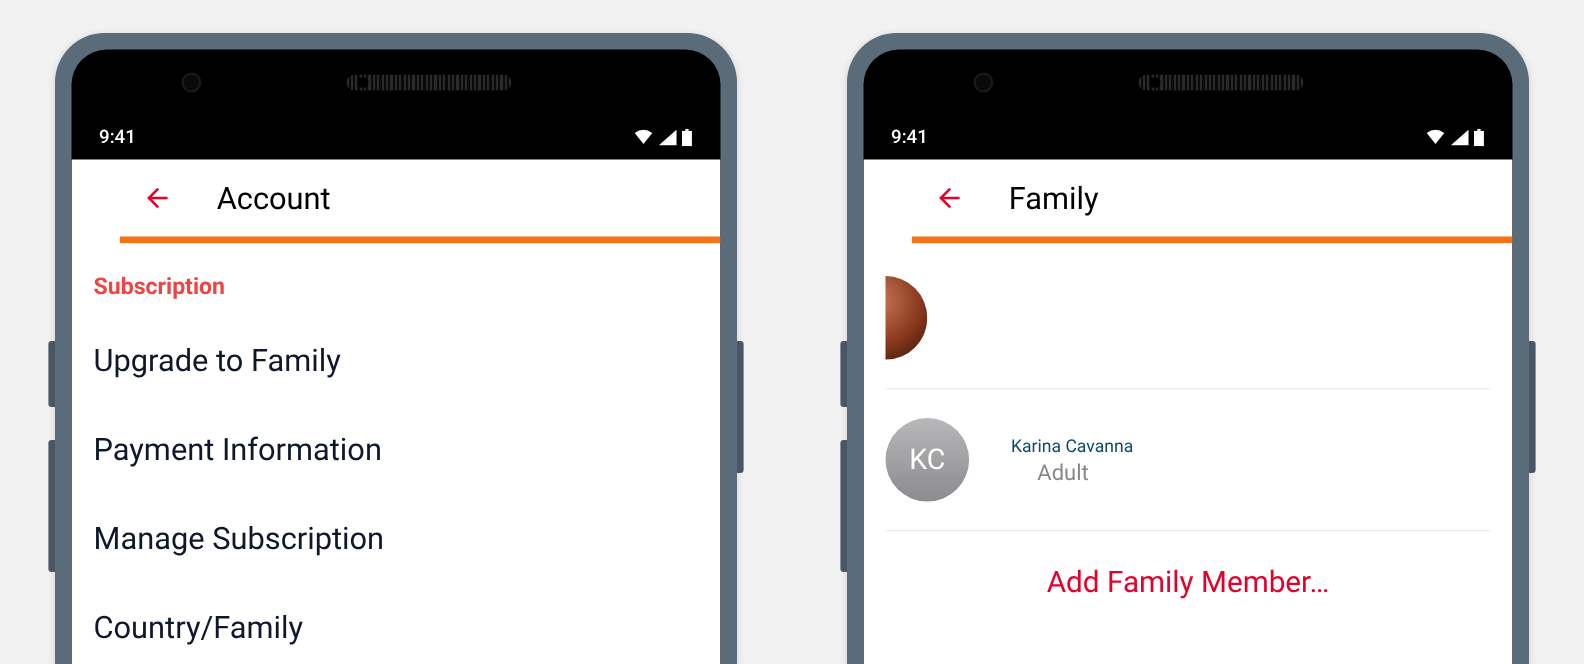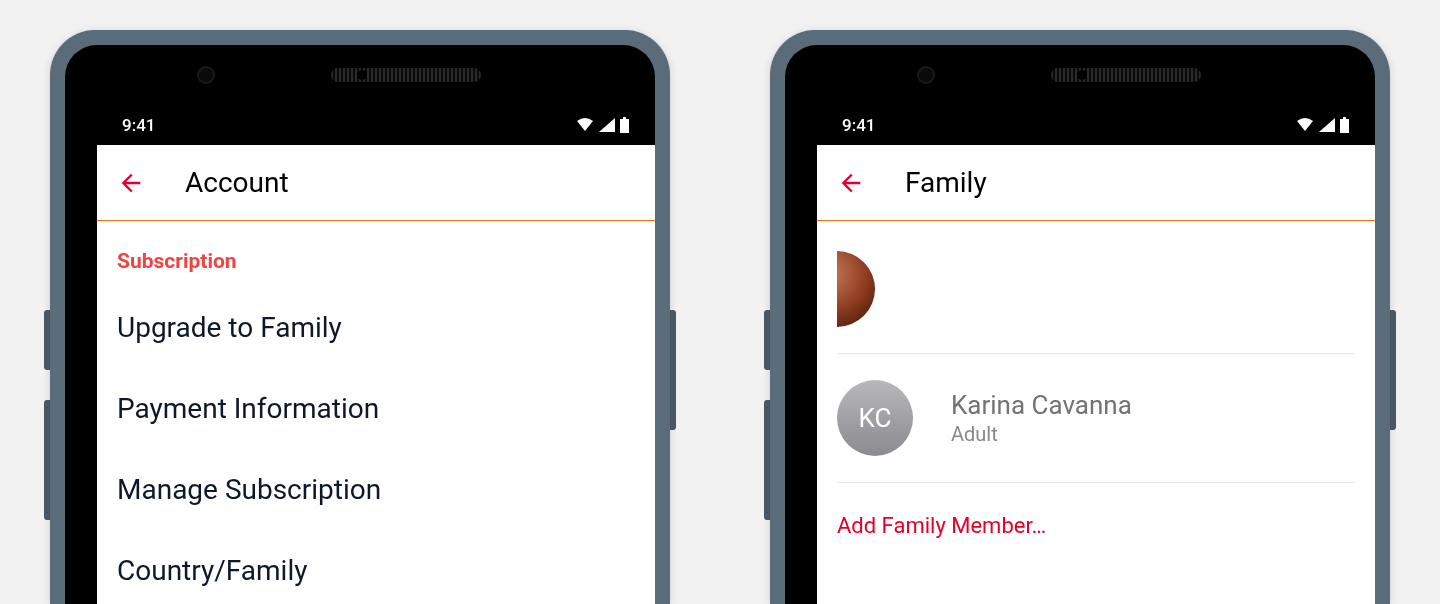--- a/index.html
+++ b/index.html
@@ -56,21 +56,20 @@
       height: 120px;
       background: #4a5663;
       border-radius: 0 3px 3px 0;
     }
     
     .phone-inner {
       background: #000;
       border-radius: 32px 32px 0 0;
       overflow: hidden;
       height: 560px;
-      padding-left: 32px;
     }
     
     .phone-top {
       height: 60px;
       display: flex;
       align-items: center;
       justify-content: center;
       position: relative;
     }
     
@@ -124,22 +123,23 @@
     .screen-content {
       background: #fff;
       height: 460px;
     }
     
     .app-bar {
       height: 76px;
       display: flex;
       align-items: center;
       padding: 0 20px;
-      border-bottom: 1px solid #f97316;
+      border-bottom: 6px solid #f97316;
       gap: 40px;
+      margin-left: 44px;
     }
     
     .back-arrow {
       color: #e4002b;
       display: flex;
       align-items: center;
     }
     
     .app-bar-title {
       font-size: 28px;
@@ -210,33 +210,35 @@
       flex-shrink: 0;
     }
     
     .family-info {
       display: flex;
       flex-direction: column;
       gap: 2px;
     }
     
     .family-name {
-      font-size: 26px;
-      color: #737373;
+      font-size: 16px;
+      color: #0c4a6e;
     }
     
     .family-role {
       font-size: 20px;
       color: #888;
+      margin-left: 24px;
     }
     
     .add-member {
       padding: 30px 0;
-      font-size: 22px;
+      font-size: 27px;
       color: #e4002b;
+      text-align: center;
     }
     
     svg {
       display: block;
     }
   </style>
 </head>
 <body>
 
 <div class="phone-frame">

